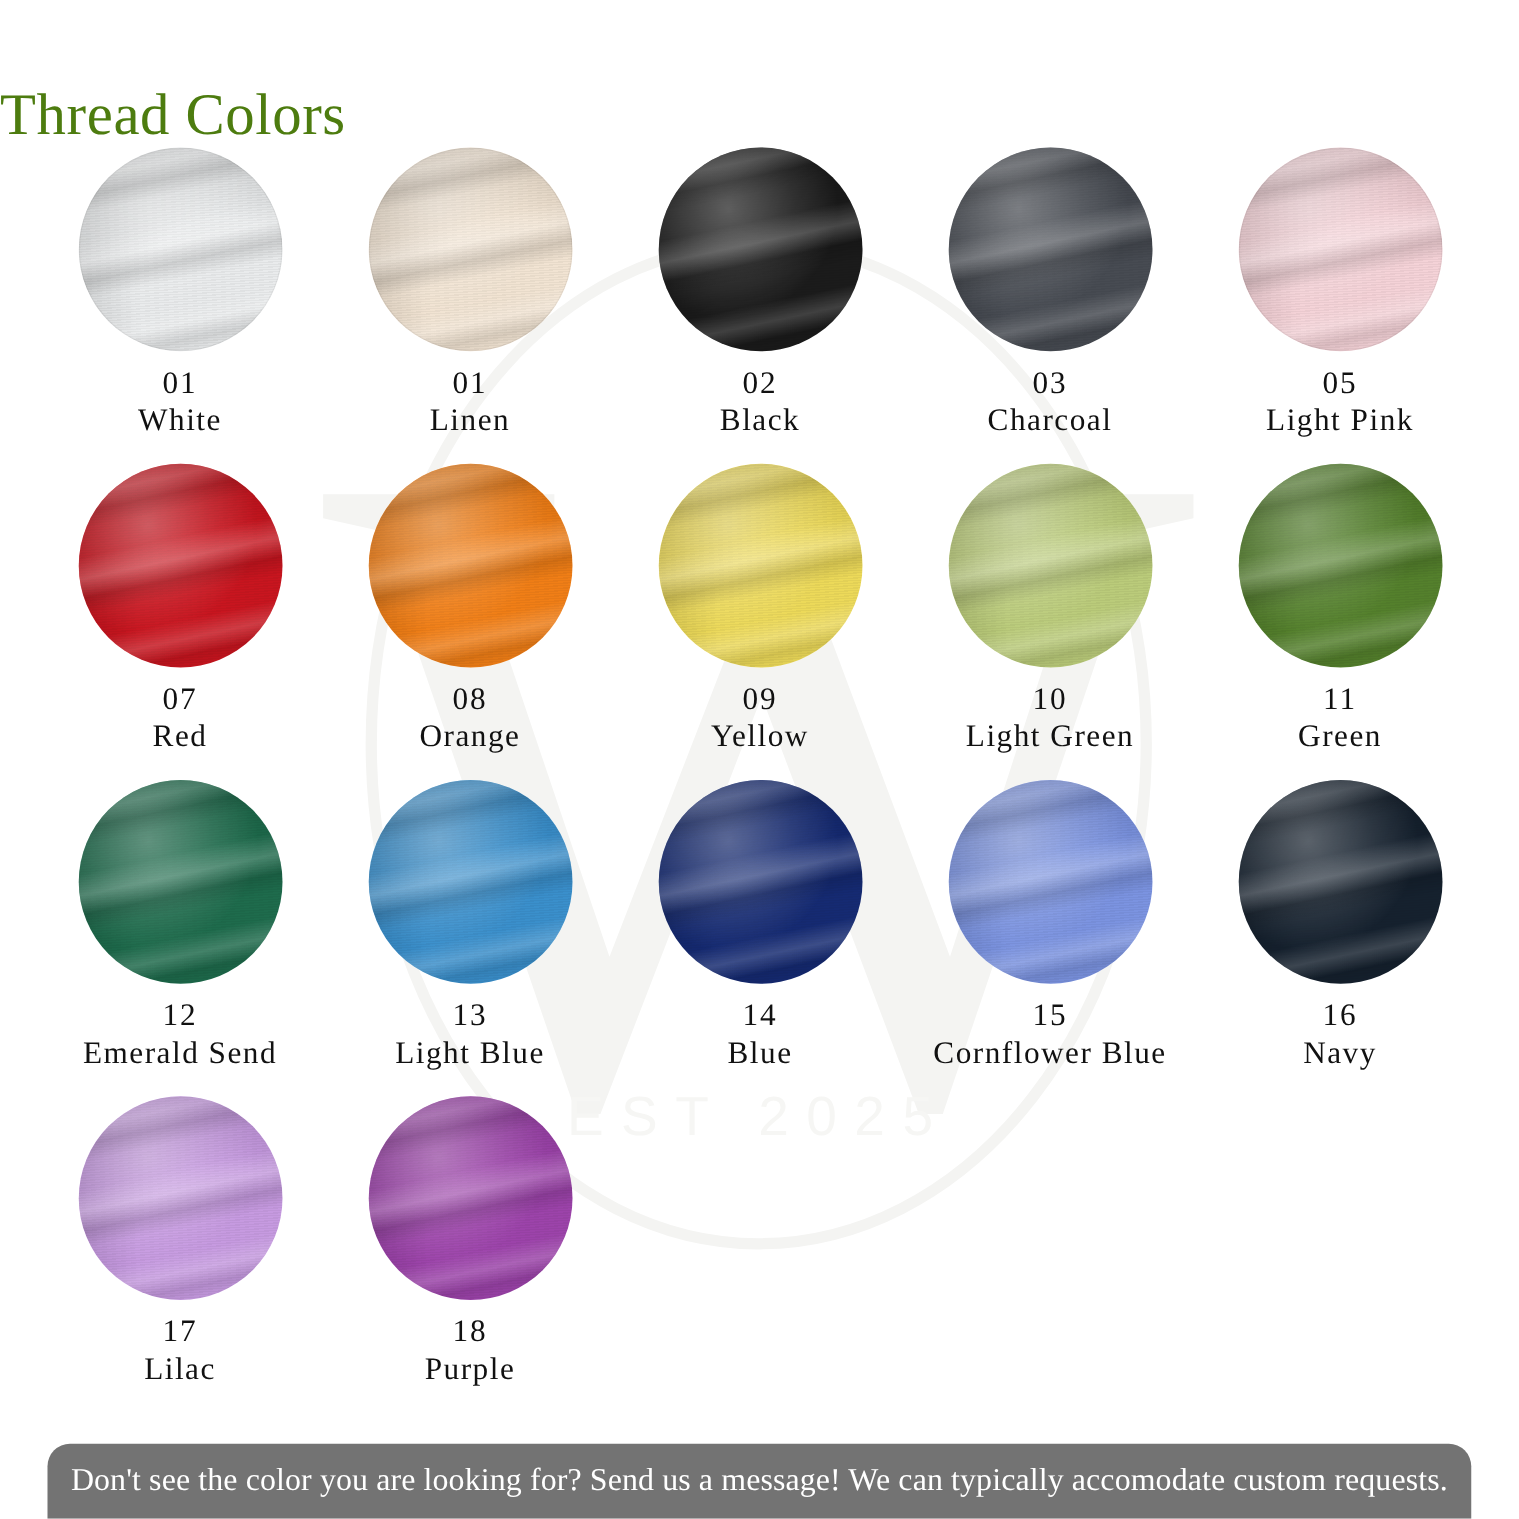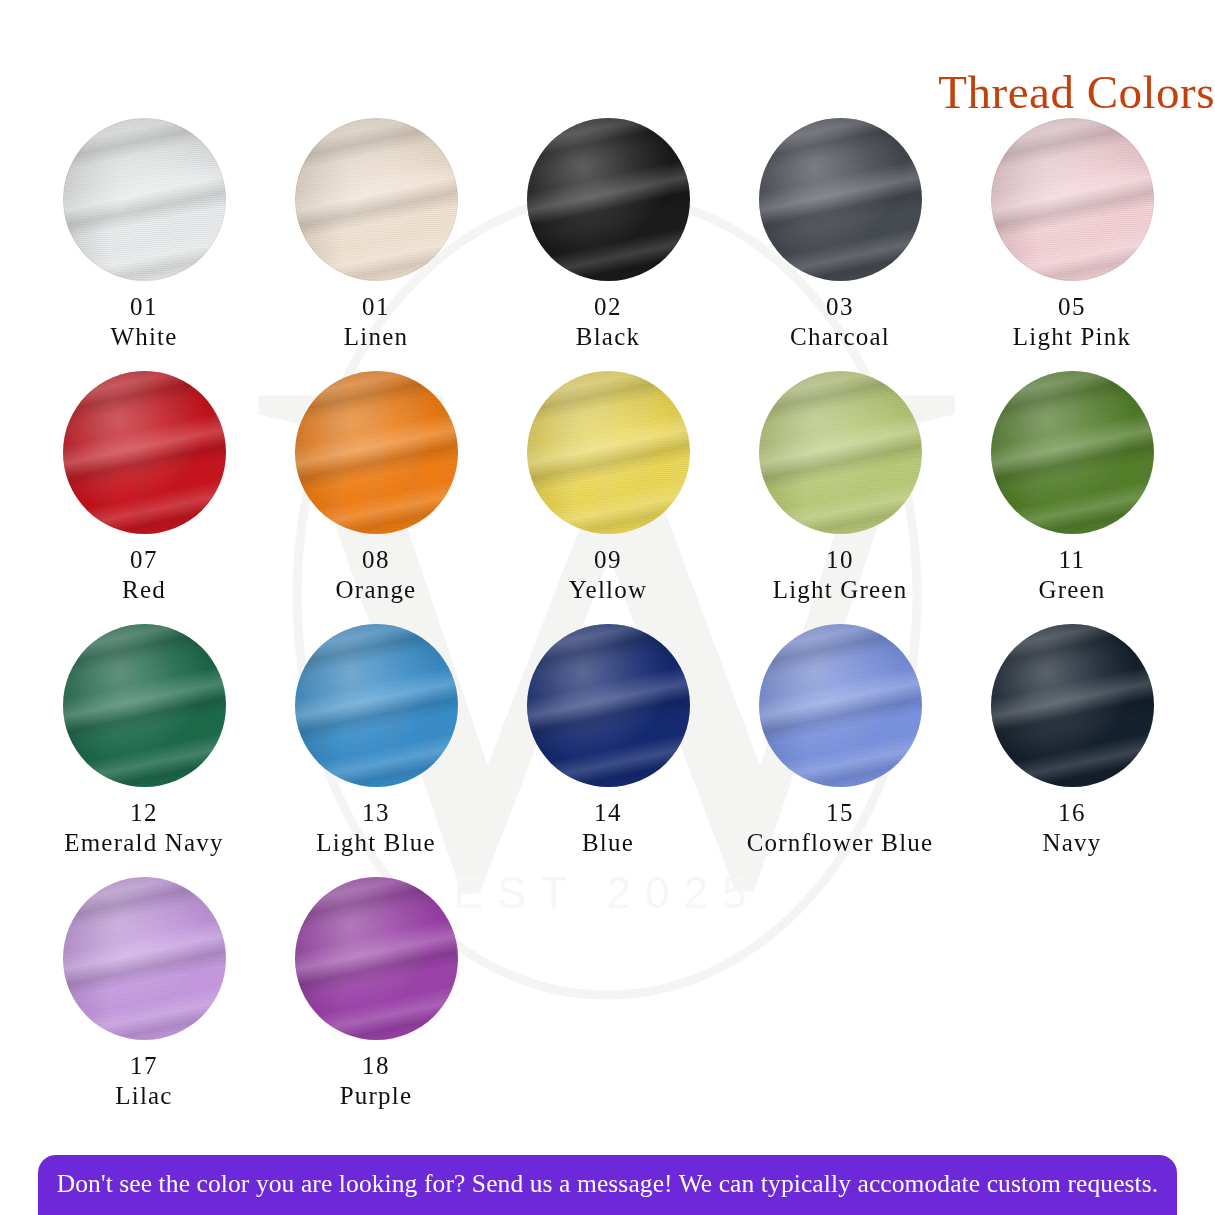--- a/index.html
+++ b/index.html
@@ -27,25 +27,25 @@
     z-index: 0;
     pointer-events: none;
   }
 
   
   #page-title {
     position: absolute;
     left: 0;
     top: 34px;
     width: 1215px;
-    text-align: right;
+    text-align: left;
     font-size: 47px;
     font-weight: 400;
     letter-spacing: 0.5px;
-    color: #c2410c;
+    color: #4d7c0f;
     z-index: 3;
   }
 
   
   #swatch-grid {
     position: absolute;
     left: 28px;
     top: 118px;
     width: 1160px;
     z-index: 2;
@@ -137,21 +137,21 @@
     max-width: 215px;
   }
 
   
   #footer-banner {
     position: absolute;
     left: 38px;
     top: 1155px;
     width: 1139px;
     height: 60px;
-    background: #6d28d9;
+    background: #737373;
     border-radius: 18px 18px 0 0;
     display: flex;
     align-items: center;
     justify-content: center;
     z-index: 4;
   }
   #footer-banner-text {
     color: #ffffff;
     font-size: 25.5px;
     letter-spacing: 0.1px;
@@ -241,21 +241,21 @@
         <div class="spool" style="background: rgb(84, 128, 44);"></div>
       </div>
       <div class="swatch-code">11</div>
       <div class="swatch-name">Green</div>
     </div>
     <div class="swatch-cell">
       <div class="spool-wrap">
         <div class="spool" style="background: rgb(30, 107, 76);"></div>
       </div>
       <div class="swatch-code">12</div>
-      <div class="swatch-name">Emerald Navy</div>
+      <div class="swatch-name">Emerald Send</div>
     </div>
     <div class="swatch-cell">
       <div class="spool-wrap">
         <div class="spool" style="background: rgb(58, 143, 203);"></div>
       </div>
       <div class="swatch-code">13</div>
       <div class="swatch-name">Light Blue</div>
     </div>
     <div class="swatch-cell">
       <div class="spool-wrap">

